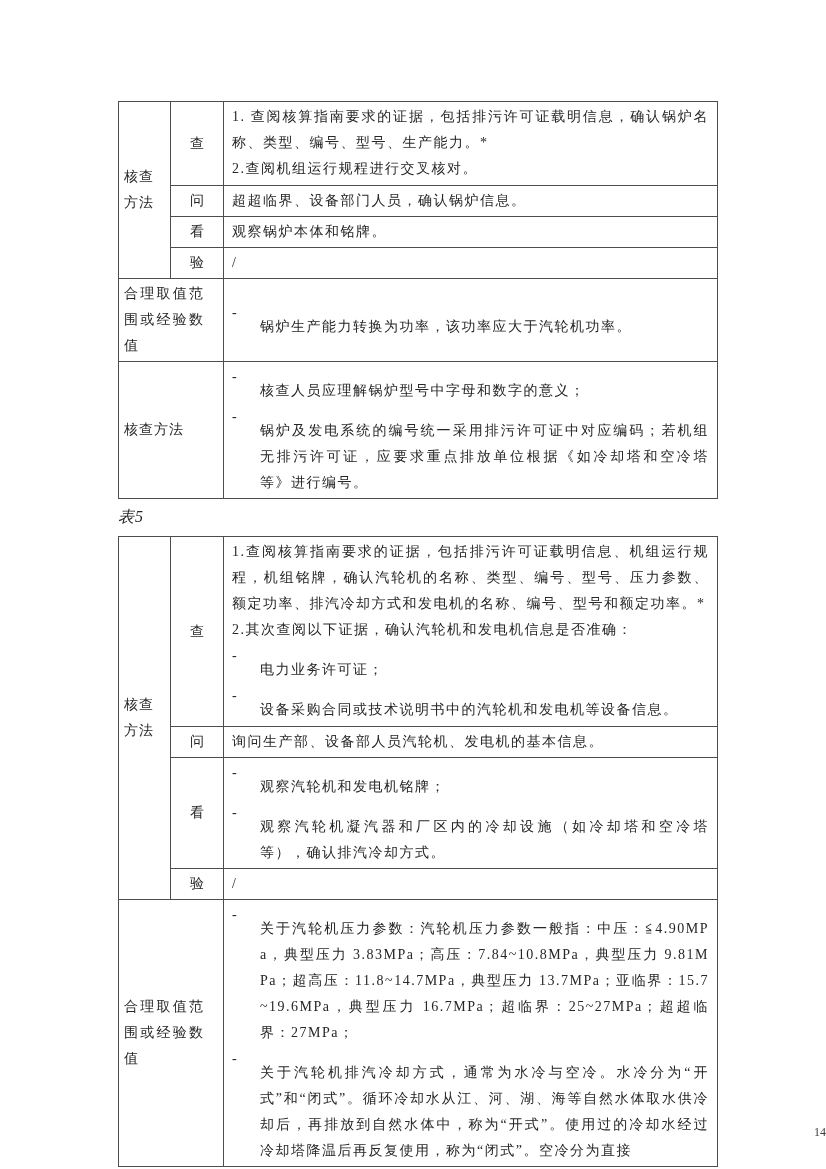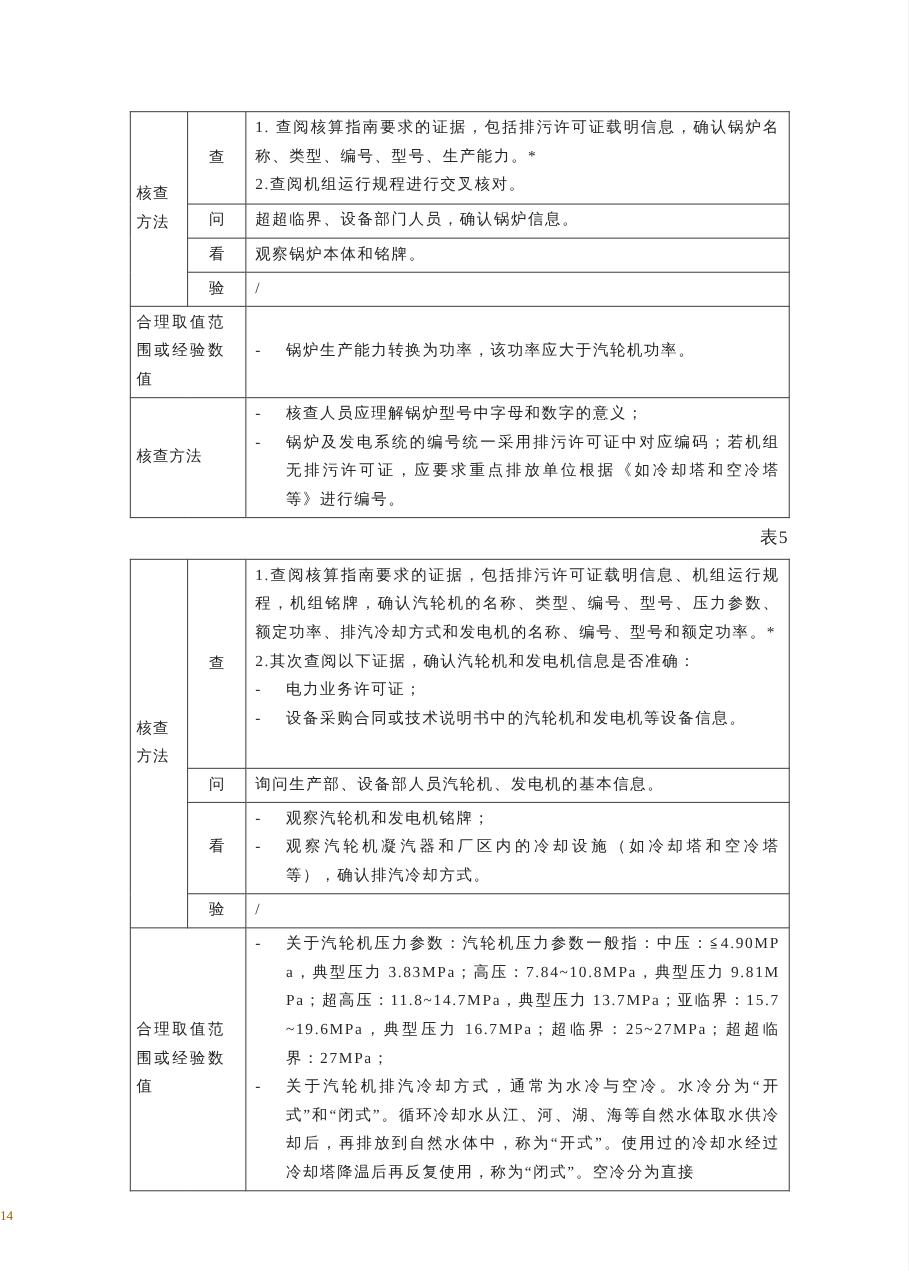--- a/index.html
+++ b/index.html
@@ -38,36 +38,37 @@
     padding:2px 4px 2px 5px;
     letter-spacing:1px;
   }
   td.mid{vertical-align:middle;}
   .bold{font-weight:normal;}
   .jlabel{display:block;width:80px;text-align:justify;}
   .para{margin:0;text-align:justify;}
   .slash{letter-spacing:0;}
   .li{display:flex;align-items:flex-start;}
   .li .dash{flex:0 0 28px;letter-spacing:0;}
-  .li .txt{flex:1;text-align:justify;}
+  .li .txt{flex:1;text-align:justify;margin-top:14px;}
   .caption{
     height:37px;
     display:flex;
-    justify-content:flex-end;
+    justify-content:flex-start;
     align-items:center;
     gap:26px;
     font-size:16px;
     letter-spacing:1px;
+    font-style:italic;
   }
   .pageno{
     position:absolute;
-    left:0;right:0;top:1098px;
-    text-align:left;
+    left:0;right:0;top:1125px;
+    text-align:right;
     font-size:12px;
-    color:#a16207;
+    color:#404040;
   }
   
   #t1-r1{height:84px;}  #t1-r2{height:27px;} #t1-r3{height:27px;}
   #t1-r4{height:27px;}  #t1-r5{height:78px;} #t1-r6{height:108px;}
   #t2-r1{height:190px;} #t2-r2{height:27px;} #t2-r3{height:80px;}
   #t2-r4{height:27px;}  #t2-r5{height:224px;}
 </style>
 </head>
 <body>
 

